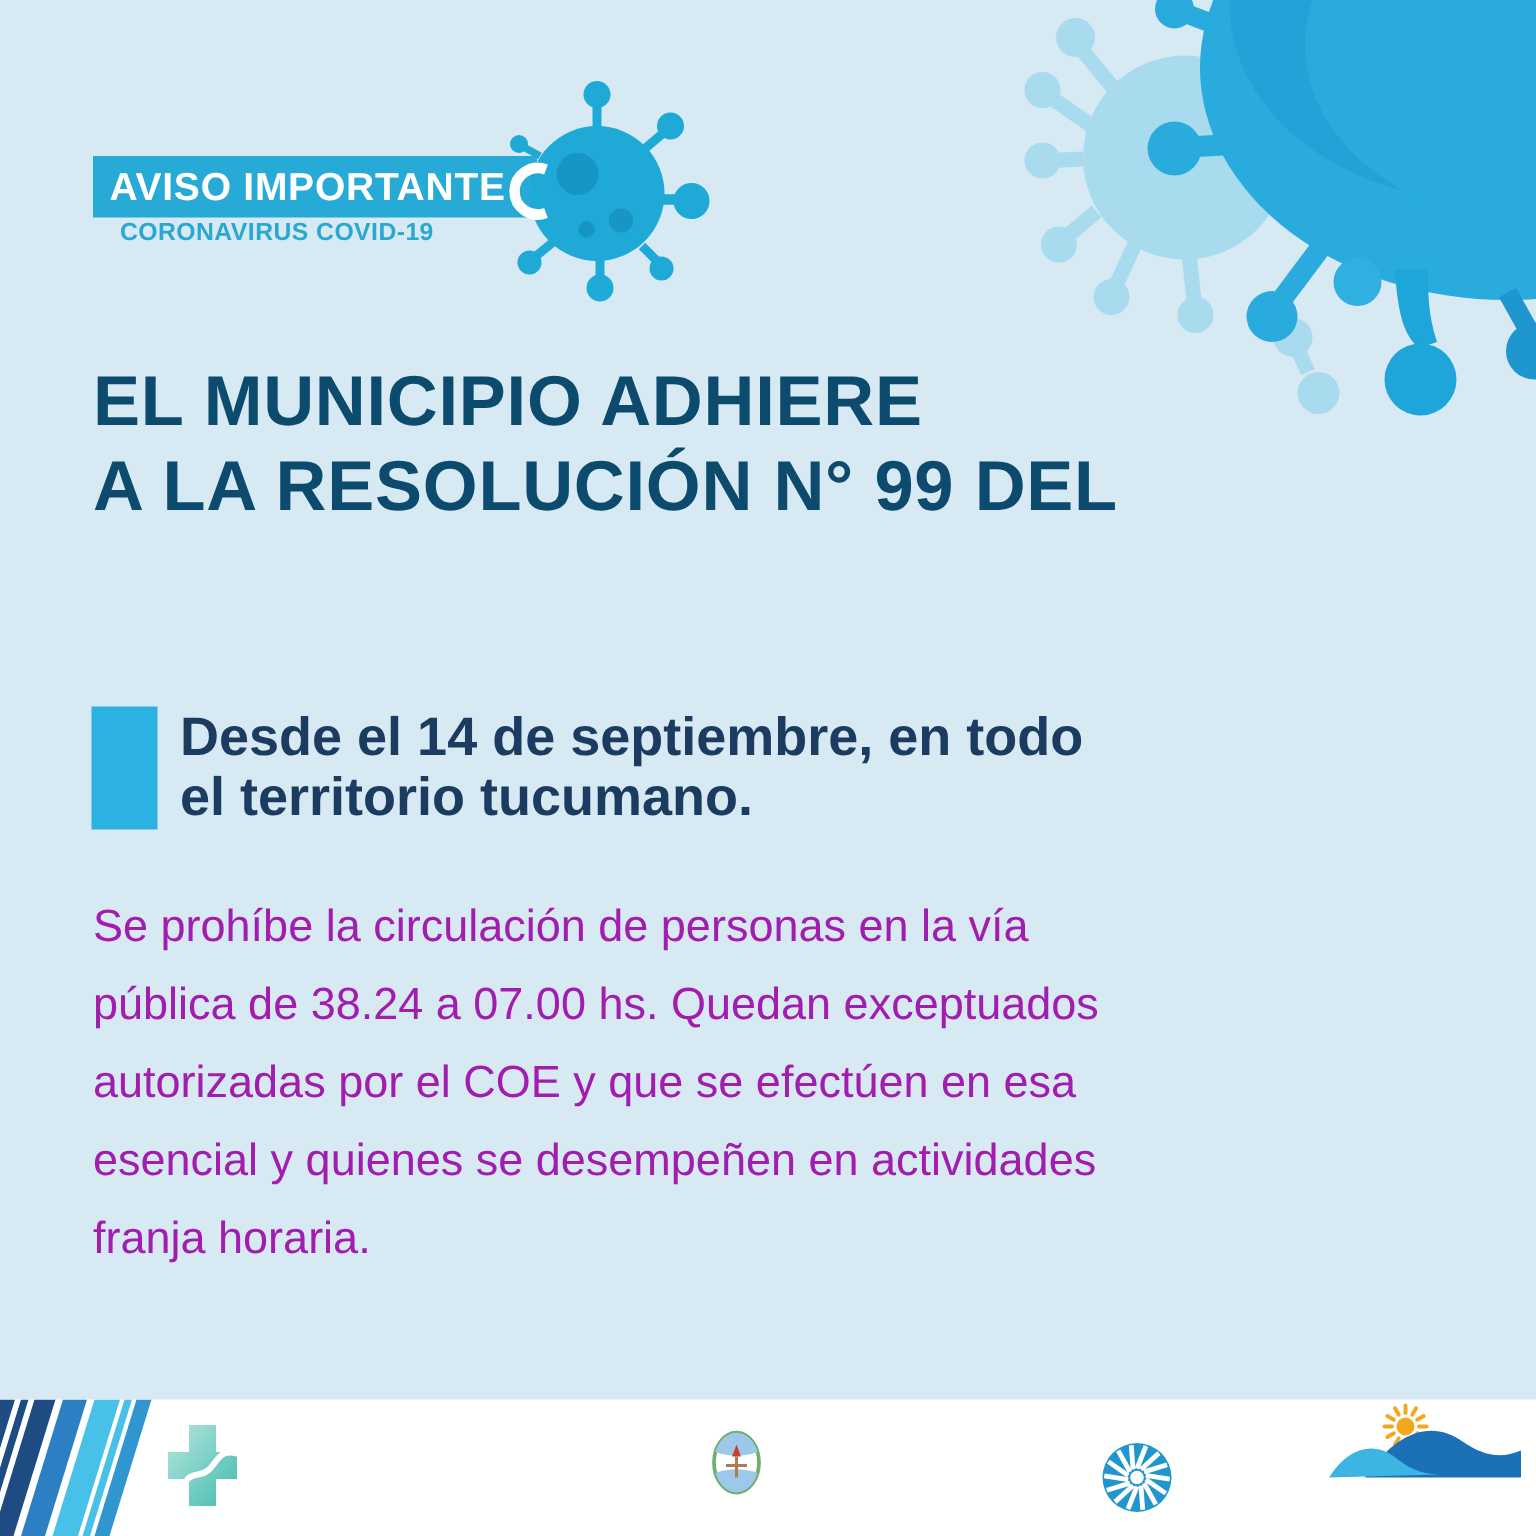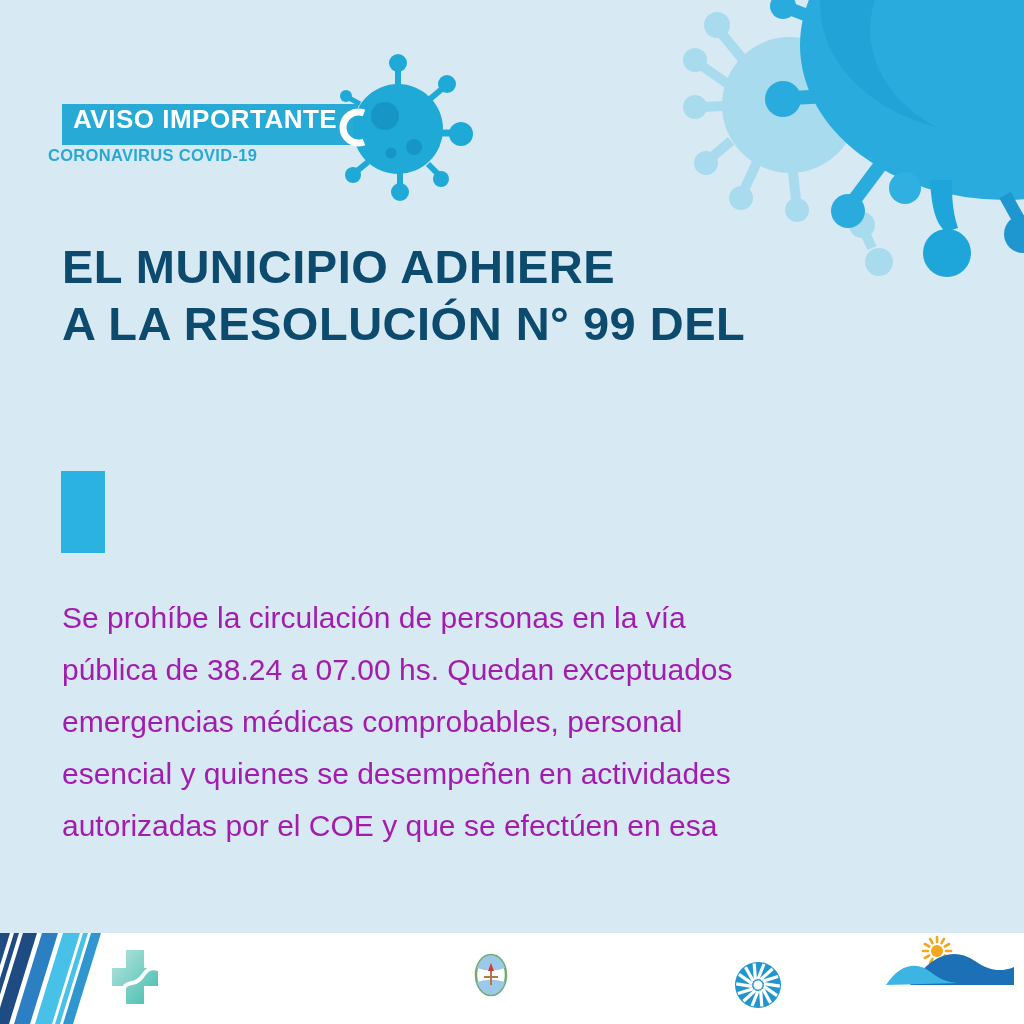--- a/index.html
+++ b/index.html
@@ -2,23 +2,23 @@
 <html><head>
 <meta charset="utf-8">
 <style>
   html,body{margin:0;padding:0;}
   body{width:1024px;height:1024px;font-family:"Liberation Sans",sans-serif;}
   .poster{position:relative;width:1024px;height:1024px;background:#d7e9f2;overflow:hidden;}
   .decor{position:absolute;left:0;top:0;width:1024px;height:1024px;pointer-events:none;z-index:2;}
 
   
   .banner{position:absolute;left:62px;top:104px;width:296px;height:41px;background:#27aad5;z-index:1;
-          display:flex;align-items:flex-start;}
+          display:flex;align-items:center;}
   .banner span{color:#ffffff;font-weight:bold;font-size:26px;letter-spacing:0.5px;padding-left:11px;white-space:nowrap;}
-  .banner-sub{position:absolute;left:48px;top:146px;color:#29a9d2;font-weight:bold;font-size:16.5px;letter-spacing:0.3px;z-index:3;}
+  .banner-sub{position:absolute;left:80px;top:146px;color:#29a9d2;font-weight:bold;font-size:16.5px;letter-spacing:0.3px;z-index:3;}
 
   
   .headline{position:absolute;left:62px;top:238px;z-index:3;color:#0c4a6e;font-weight:bold;
             font-size:47px;line-height:57px;letter-spacing:0.5px;white-space:nowrap;}
   
   .subhead-square{position:absolute;left:61px;top:471px;width:44px;height:82px;background:#2cb2e2;z-index:3;}
   .subhead{position:absolute;left:120px;top:471px;z-index:3;color:#1b3c60;font-weight:bold;
            font-size:36px;line-height:40px;white-space:nowrap;}
   
   .bodytext{position:absolute;left:62px;top:592px;z-index:3;color:#a21caf;font-size:30px;line-height:52px;white-space:nowrap;}
@@ -102,27 +102,31 @@
       <path d="M 364,113 A 15.5,15.5 0 1 0 364,142" fill="none" stroke="#ffffff" stroke-width="7"></path>
     </g>
   </svg>
 
   <div class="headline">
     <div>EL MUNICIPIO ADHIERE</div>
     <div>A LA RESOLUCIÓN N° 99 DEL</div>
   </div>
 
   <div class="subhead-square"></div>
+  <div class="subhead">
+    <div>Desde el 14 de septiembre, en todo</div>
+    <div>el territorio tucumano.</div>
+  </div>
 
   <div class="bodytext">
       <div><span>Se prohíbe la circulación de personas en la vía</span></div>
       <div><span>pública de 38.24 a 07.00 hs. </span><span class="b">Quedan exceptuados</span></div>
-      <div><span>emergencias médicas </span><span class="b">comprobables,</span><span> personal</span></div>
+      <div><span class="b">autorizadas por el COE y que se efectúen en esa</span></div>
       <div><span>esencial </span><span class="b">y quienes se desempeñen en actividades</span></div>
-      <div><span class="b">autorizadas por el COE y que se efectúen en esa</span></div>
+      <div><span>franja horaria.</span></div>
     </div>
 
   <div class="footer">
 
     <svg style="left:0;top:0;" width="140" height="91" viewBox="0 0 140 91">
       <polygon points="0,0 10,0 -18,91 -28,91" fill="#1d4b82"></polygon>
       <polygon points="-28,0 0,0 -28,91 -40,91" fill="#1d4b82"></polygon>
       <polygon points="14,0 19,0 -9,91 -14,91" fill="#1d4b82"></polygon>
       <polygon points="23,0 37,0 9,91 -5,91" fill="#1d4b82"></polygon>
       <polygon points="42,0 58,0 30,91 14,91" fill="#2c7fc2"></polygon>

